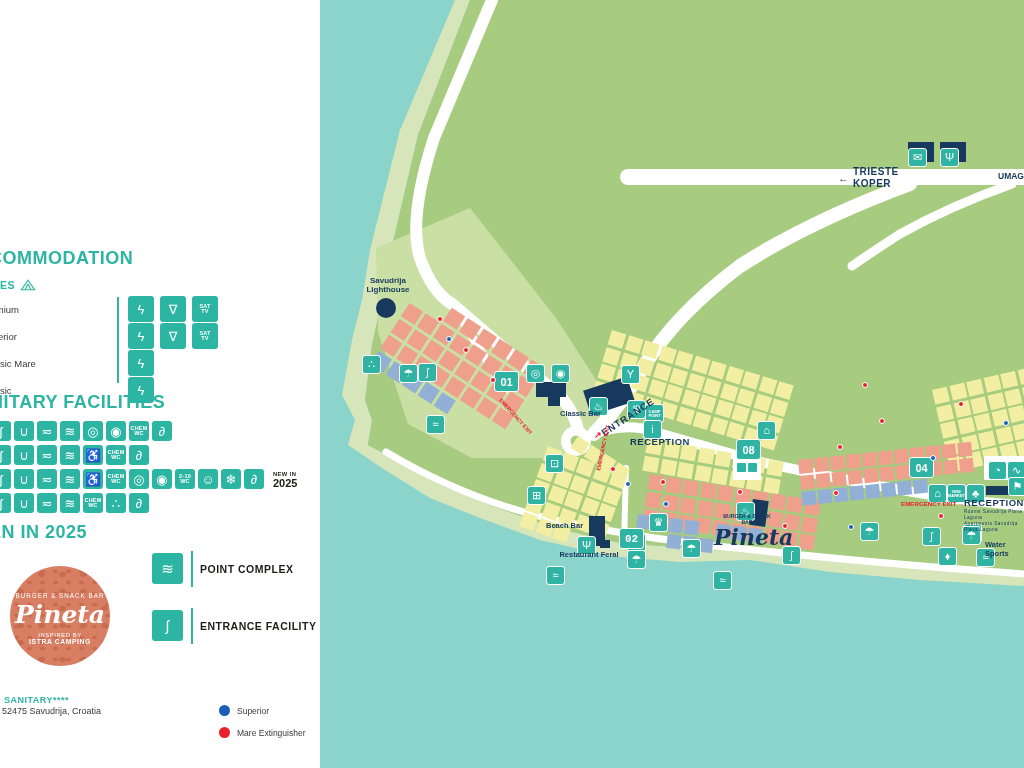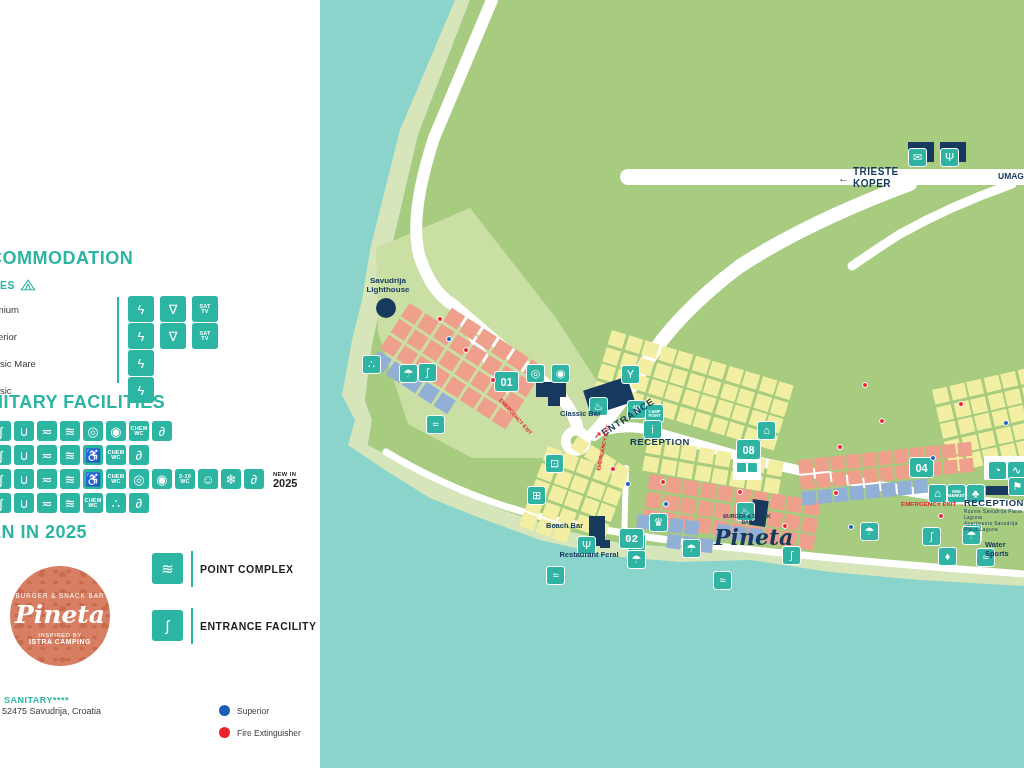--- a/index.html
+++ b/index.html
@@ -609,15 +609,15 @@
         <span class="g" style="font-size:15px">ʃ</span>
       </div>
     <div class="vline" style="left:191px;top:608px;height:36px"></div>
     <div class="abs leg-label" style="left:200px;top:620px">ENTRANCE FACILITY</div>
 
     <div class="abs foot-resort" style="left:4px;top:695px">SANITARY****</div>
     <div class="abs foot-addr" style="left:2px;top:706px">52475 Savudrija, Croatia</div>
     <div class="dot" style="left:219px;top:705px;background:#1B5EB5"></div>
     <div class="abs dot-label" style="left:237px;top:706px">Superior</div>
     <div class="dot" style="left:219px;top:727px;background:#E8212D"></div>
-    <div class="abs dot-label" style="left:237px;top:728px">Fire Extinguisher</div>
+    <div class="abs dot-label" style="left:237px;top:728px">Mare Extinguisher</div>
   </aside>
 </div>
 
 </body></html>

